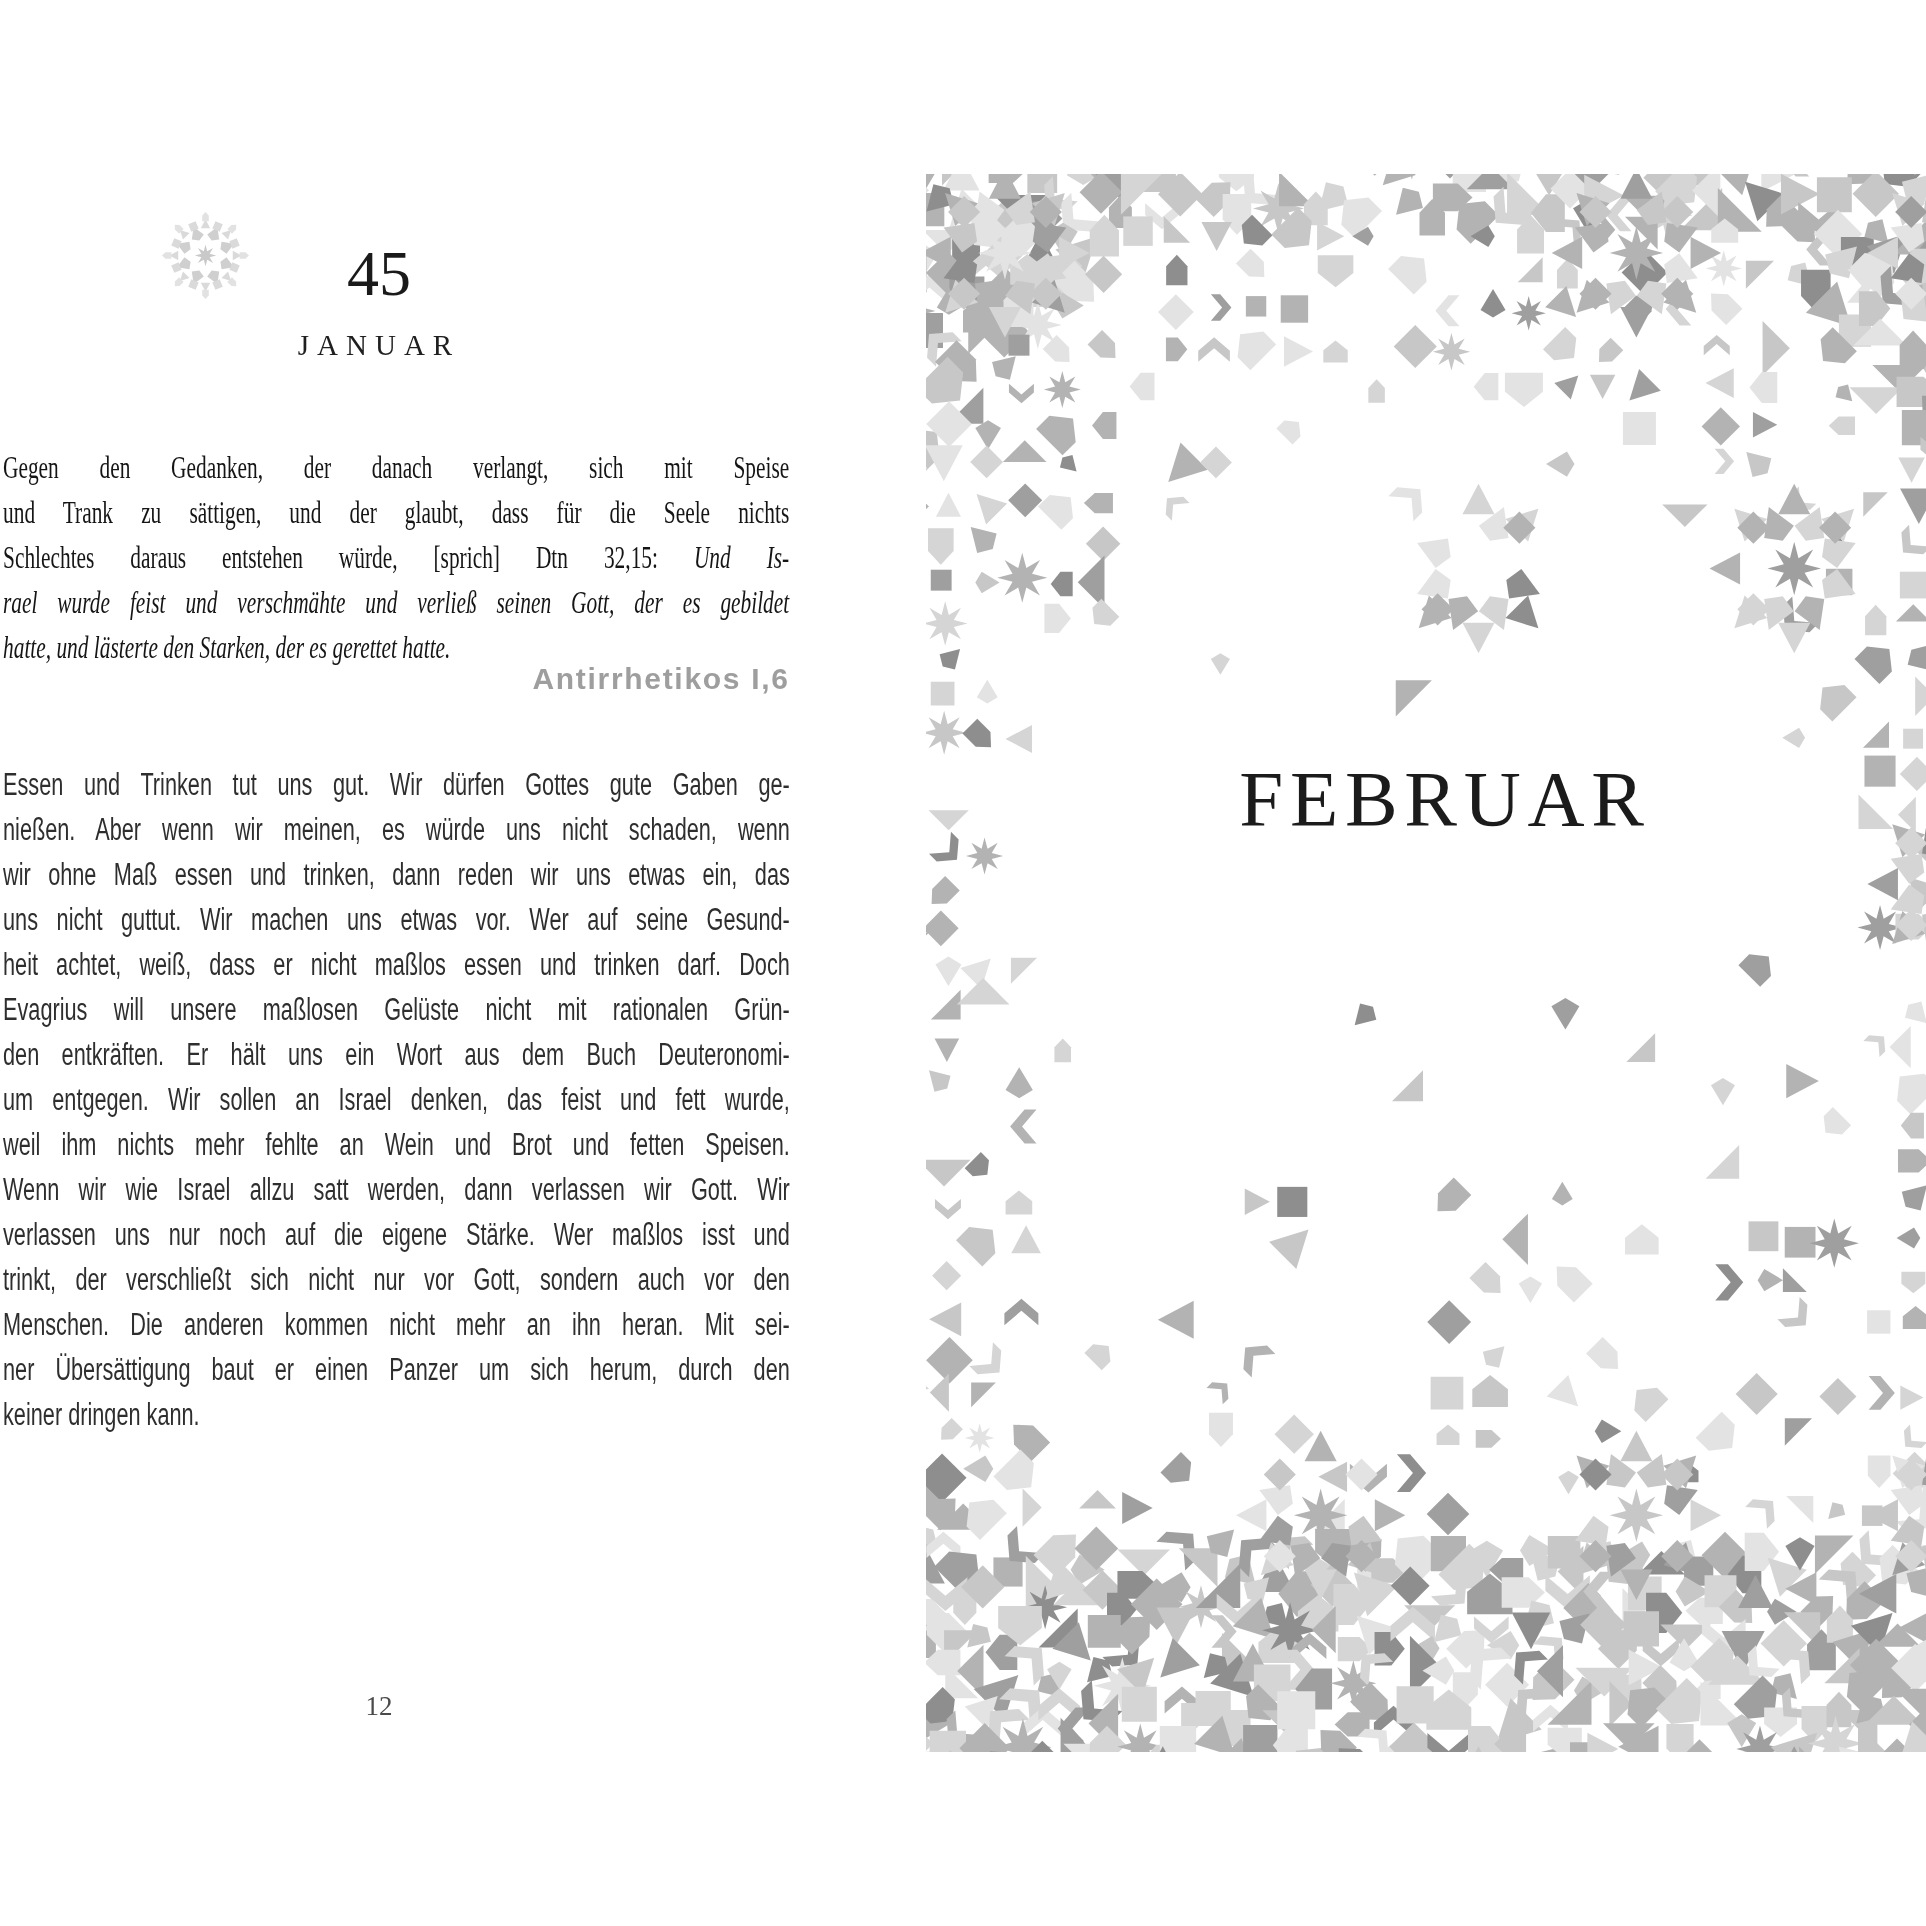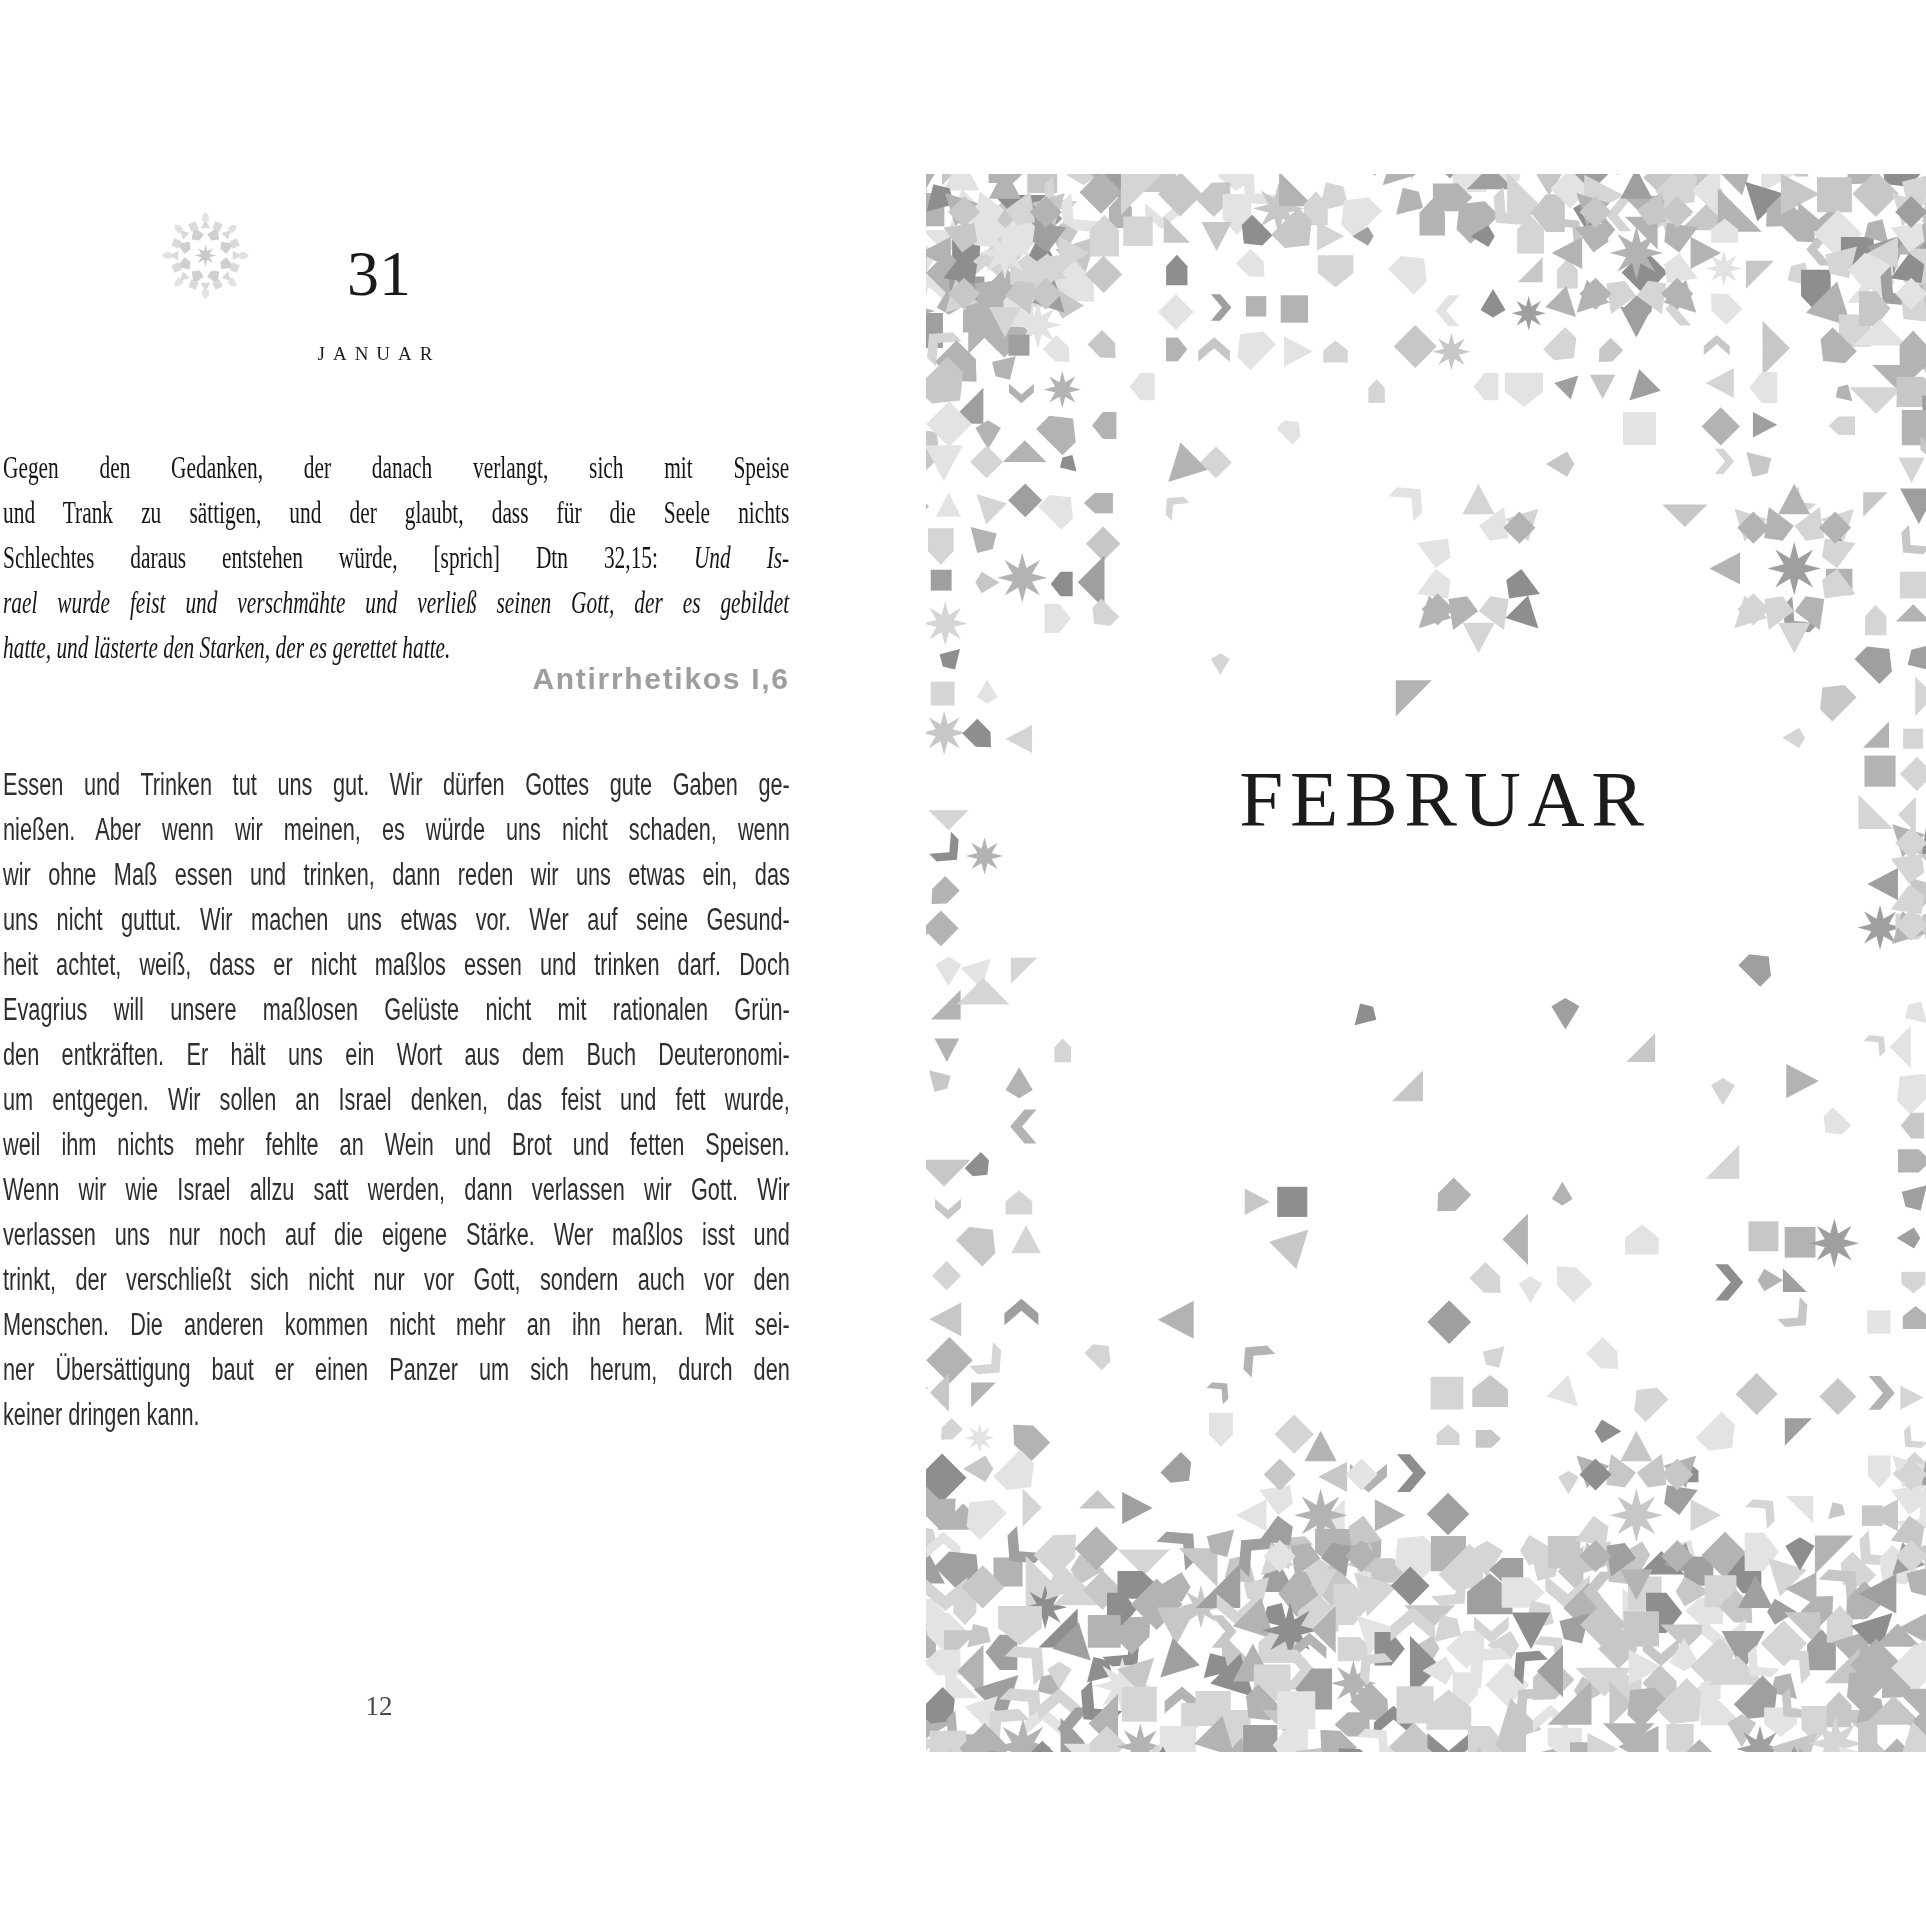--- a/index.html
+++ b/index.html
@@ -17,24 +17,24 @@
   
   #ornament{ position:absolute; left:162px; top:212px; width:87px; height:87px; }
 
   .day{
     position:absolute; left:0; top:242px; width:758px;
     text-align:center;
     font-family:"Liberation Serif", serif;
     font-size:64px; line-height:1; color:#1a1a1a;
   }
   .month{
-    position:absolute; left:0; top:344px; width:758px;
+    position:absolute; left:0; top:331px; width:758px;
     text-align:center;
     font-family:"Liberation Serif", serif;
-    font-size:19px; line-height:1; color:#1f1f1f;
+    font-size:29px; line-height:1; color:#1f1f1f;
     letter-spacing:8px;
   }
   .quote{
     position:absolute; left:2.7px; top:445px; width:1177px;
     transform:scaleX(0.668); transform-origin:0 0;
     font-family:"Liberation Serif", serif;
     font-size:32px; line-height:45px; color:#151515;
   }
   .qline{ text-align:justify; text-align-last:justify; }
   .qline.noj{ text-align-last:left; }
@@ -106,21 +106,21 @@
         <polygon points="51.0,-4.9 59.8,-4.9 65.0,-0.0 59.8,4.9 51.0,4.9" fill="#e2e2e2"></polygon>
         <polygon points="39.5,32.6 45.7,38.8 46.0,46.0 38.8,45.7 32.6,39.5" fill="#e2e2e2"></polygon>
         <polygon points="4.9,51.0 4.9,59.8 0.0,65.0 -4.9,59.8 -4.9,51.0" fill="#e2e2e2"></polygon>
         <polygon points="-32.6,39.5 -38.8,45.7 -46.0,46.0 -45.7,38.8 -39.5,32.6" fill="#e2e2e2"></polygon>
         <polygon points="-51.0,4.9 -59.8,4.9 -65.0,0.0 -59.8,-4.9 -51.0,-4.9" fill="#e2e2e2"></polygon>
         <polygon points="-39.5,-32.6 -45.7,-38.8 -46.0,-46.0 -38.8,-45.7 -32.6,-39.5" fill="#e2e2e2"></polygon>
         <polygon points="-4.9,-51.0 -4.9,-59.8 -0.0,-65.0 4.9,-59.8 4.9,-51.0" fill="#e2e2e2"></polygon>
         <polygon points="32.6,-39.5 38.8,-45.7 46.0,-46.0 45.7,-38.8 39.5,-32.6" fill="#e2e2e2"></polygon>
       </svg>
 
-    <div class="day">31</div>
+    <div class="day">45</div>
     <div class="month">JANUAR</div>
 
     <div class="quote" id="quote">
         <div class="qline"><span>Gegen den Gedanken, der danach verlangt, sich mit Speise</span></div>
         <div class="qline"><span>und Trank zu sättigen, und der glaubt, dass für die Seele nichts</span></div>
         <div class="qline"><span>Schlechtes daraus entstehen würde, [sprich] Dtn 32,15: </span><span class="it">Und Is-</span></div>
         <div class="qline"><span class="it">rael wurde feist und verschmähte und verließ seinen Gott, der es gebildet</span></div>
         <div class="qline noj"><span class="it">hatte, und lästerte den Starken, der es gerettet hatte.</span></div>
       </div>
     <div class="source">Antirrhetikos I,6</div>

